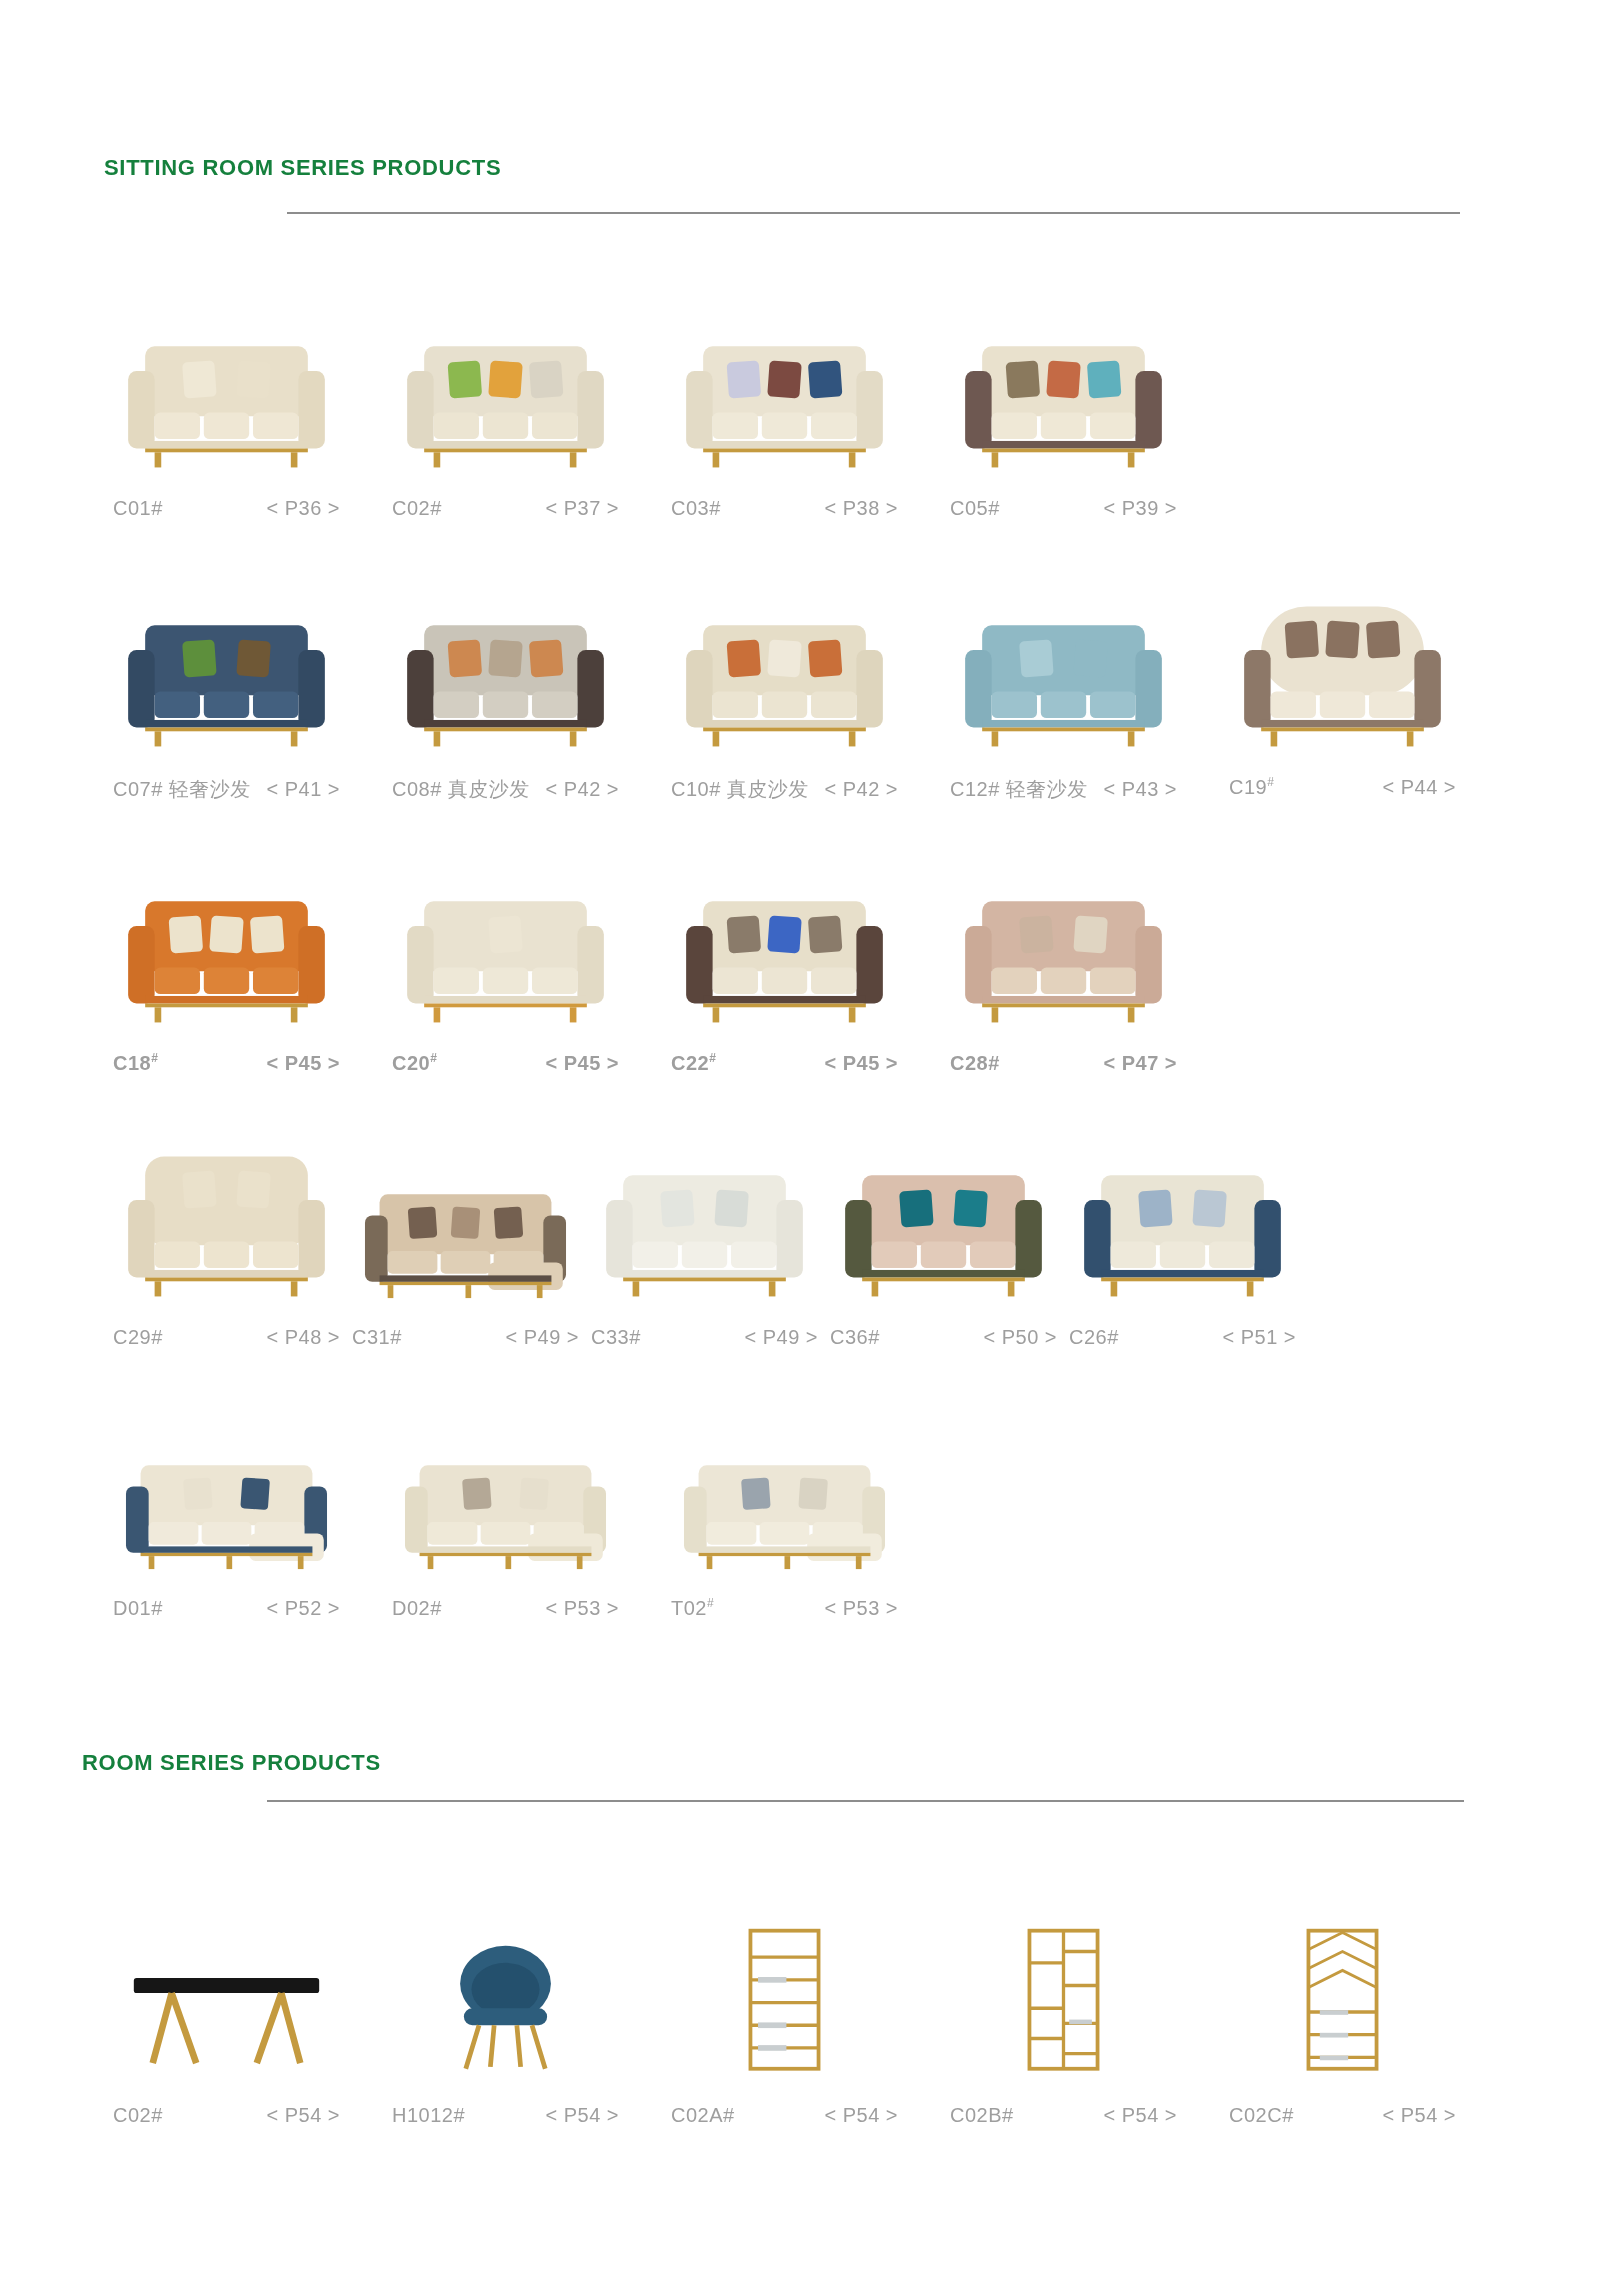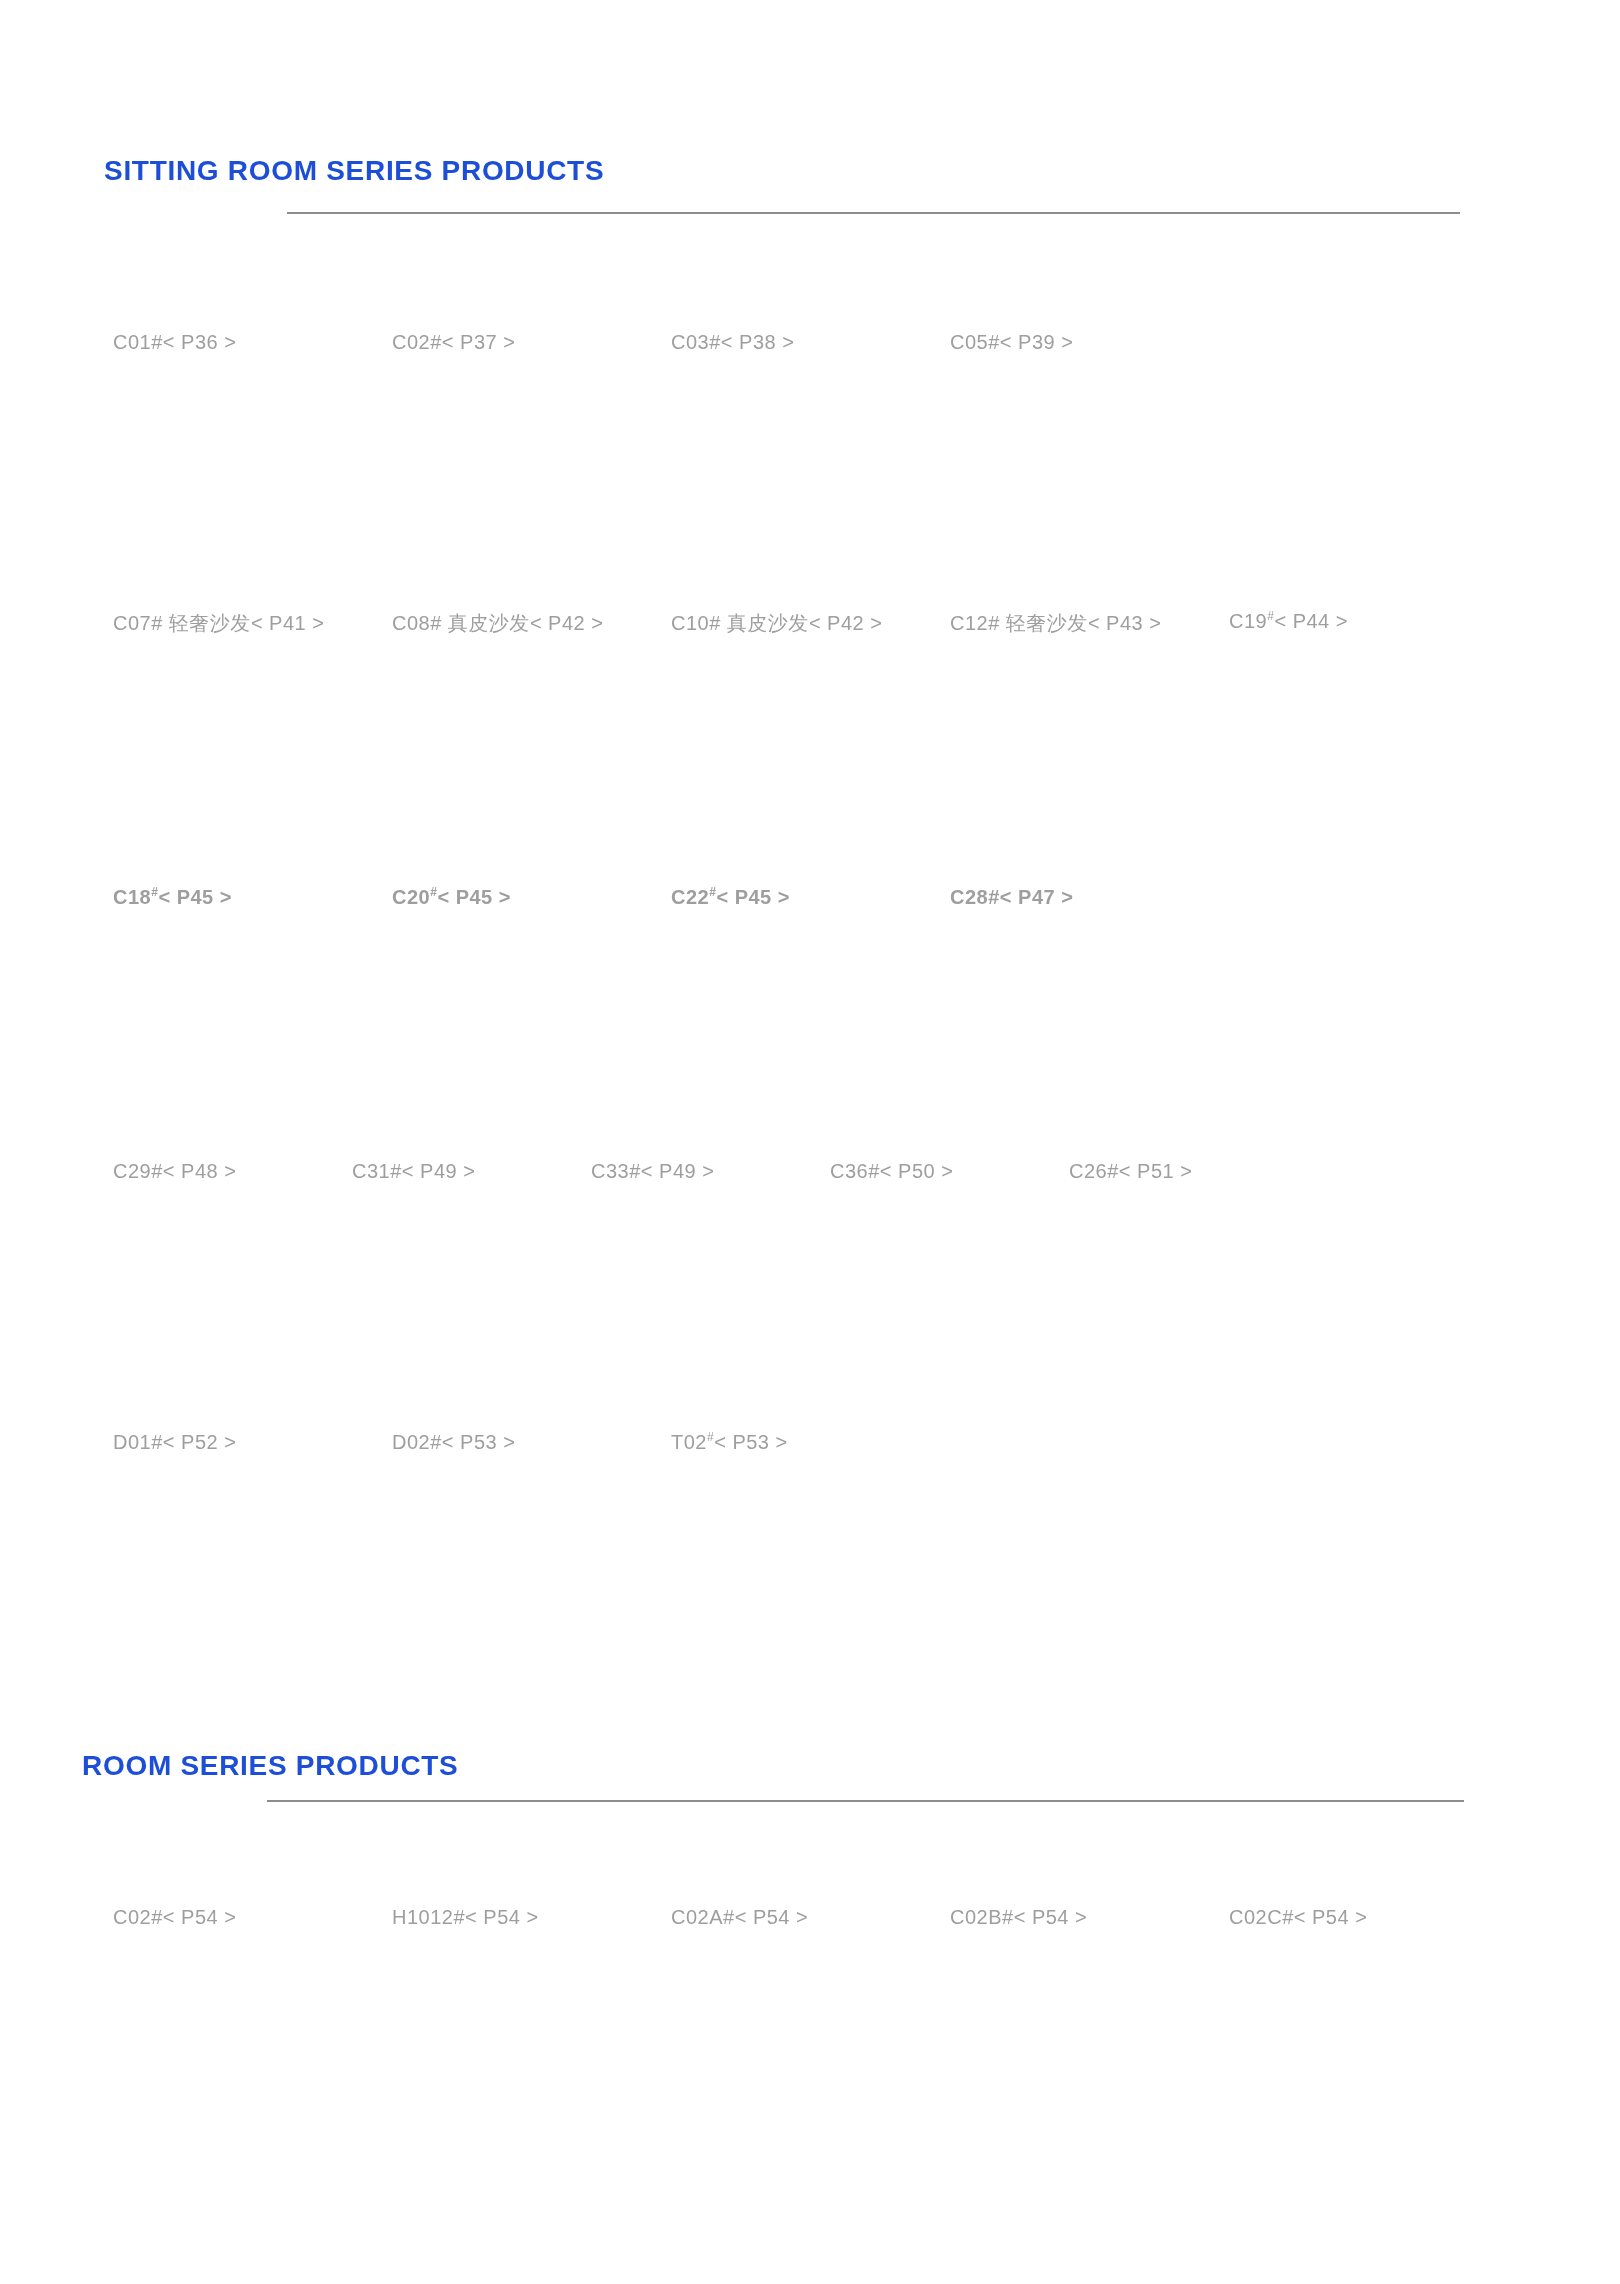--- a/index.html
+++ b/index.html
@@ -2,31 +2,31 @@
 <html style="font-size:7.4px"><head>
 <meta charset="utf-8">
 <style>
   *{box-sizing:border-box}
   html,body{margin:0;padding:0}
   body{
     width:1621px;height:2284px;position:relative;background:#ffffff;
     font-family:"Liberation Sans","DejaVu Sans",sans-serif;overflow:hidden;
   }
   .series-title{
-    position:absolute;margin:0;font-size:28px;font-weight:800;
-    letter-spacing:0.7px;color:#1d4ed8;white-space:nowrap;
+    position:absolute;margin:0;font-size:22px;font-weight:800;
+    letter-spacing:0.7px;color:#15803d;white-space:nowrap;
     font-family:"Liberation Sans","DejaVu Sans",sans-serif;
   }
   #title0{left:104px;top:155px}
   #title1{left:82px;top:1750px}
   .rule{position:absolute;height:2.3px;background:#8d8d8d}
   #rule0{left:287px;top:212px;width:1173px}
   #rule1{left:267px;top:1800px;width:1197px}
   .row{position:absolute;left:113px;display:flex;gap:52px}
-  .cell{width:227px;display:flex;}
+  .cell{width:227px;display:flex;flex-direction:column}
   .art{height:166px;display:flex;align-items:flex-end;justify-content:center}
   .art svg{max-width:100%;max-height:100%}
   .row.study .art{height:198px}
   .label{
     margin-top:17.5px;display:flex;justify-content:space-between;align-items:baseline;
     font-size:20px;color:#9e9e9e;letter-spacing:0.5px;white-space:nowrap;
     font-family:"Liberation Sans","DejaVu Sans",sans-serif;
   }
   .label sup{font-size:12px;line-height:0}
 </style>

